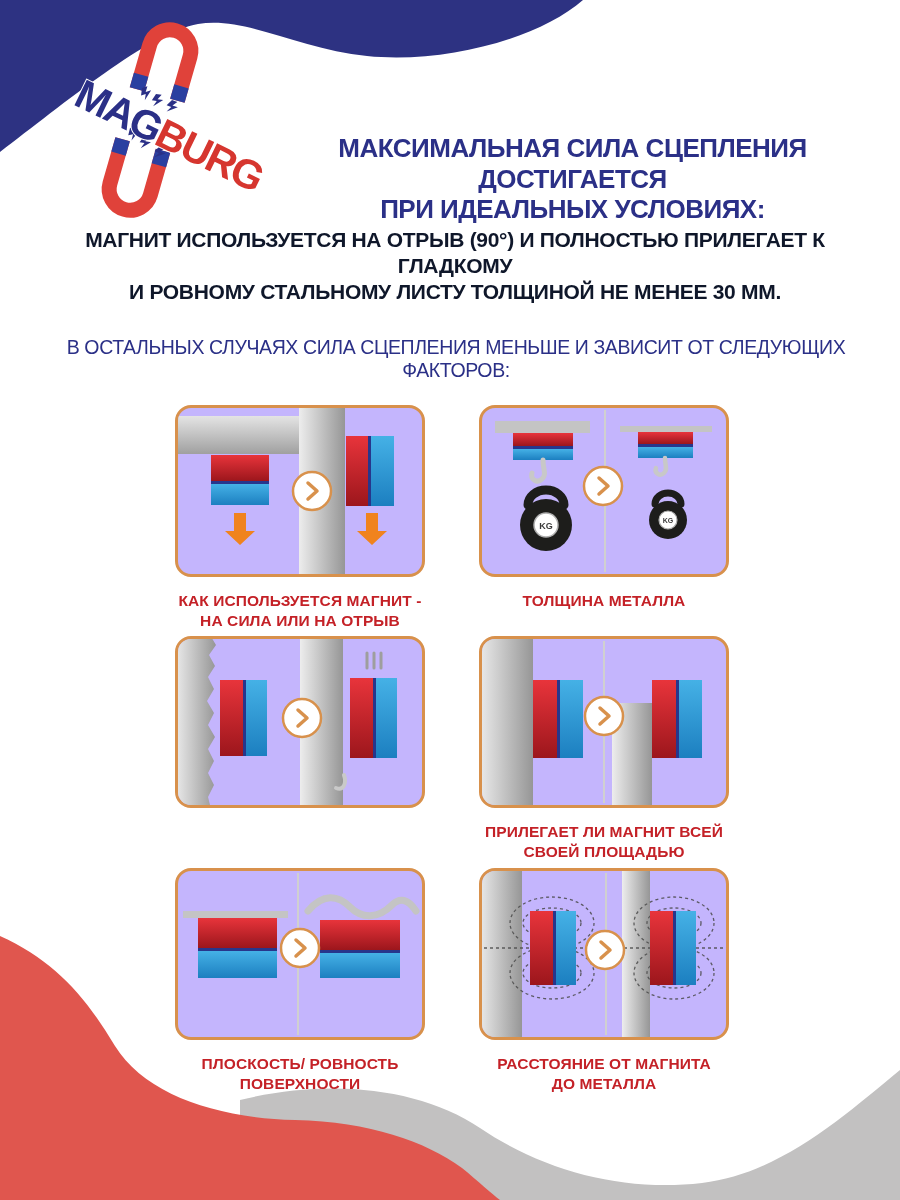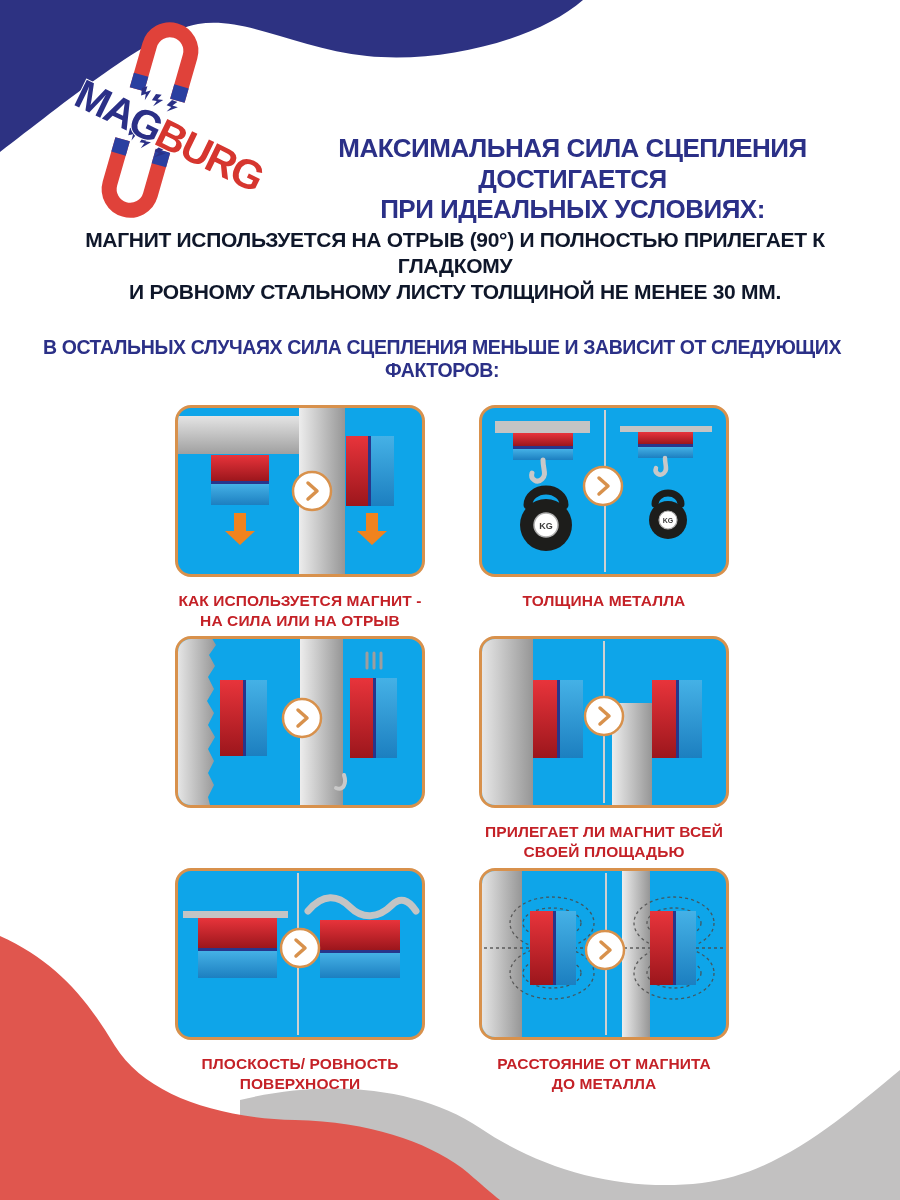--- a/index.html
+++ b/index.html
@@ -13,31 +13,31 @@
     position:absolute;top:133px;left:265px;width:615px;
     text-align:center;color:#2B3087;font-weight:bold;
     font-size:26px;line-height:1.18;letter-spacing:-0.5px;
   }
   .subheading{
     position:absolute;top:227px;left:35px;width:840px;
     text-align:center;color:#0f172a;font-weight:bold;
     font-size:21px;line-height:1.24;letter-spacing:-0.3px;
   }
   .factors{
-    position:absolute;top:336px;left:2px;width:880px;
-    text-align:center;color:#2B3087;font-weight:bold;
+    position:absolute;top:336px;left:16px;width:880px;
+    text-align:center;color:#2B3087;font-weight:normal;
     font-size:19.5px;letter-spacing:-0.4px;
   }
   .cell{position:absolute;width:250px;}
   .c1{left:175px;top:405px}.c2{left:479px;top:405px}
   .c3{left:175px;top:636px}.c4{left:479px;top:636px}
   .c5{left:175px;top:868px}.c6{left:479px;top:868px}
   .card{
     height:172px;border:3px solid #D8914C;border-radius:16px;
-    background:#0ea5e9;box-sizing:border-box;overflow:hidden;
+    background:#c4b5fd;box-sizing:border-box;overflow:hidden;
   }
   .card svg{display:block;width:100%;height:100%;}
   .caption{
     margin-top:14px;text-align:center;color:#C42127;font-weight:bold;
     font-size:15.5px;line-height:1.32;letter-spacing:0.1px;
   }
   .logo-svg{position:absolute;left:14px;top:10px;}
 </style>
 </head>
 <body>

